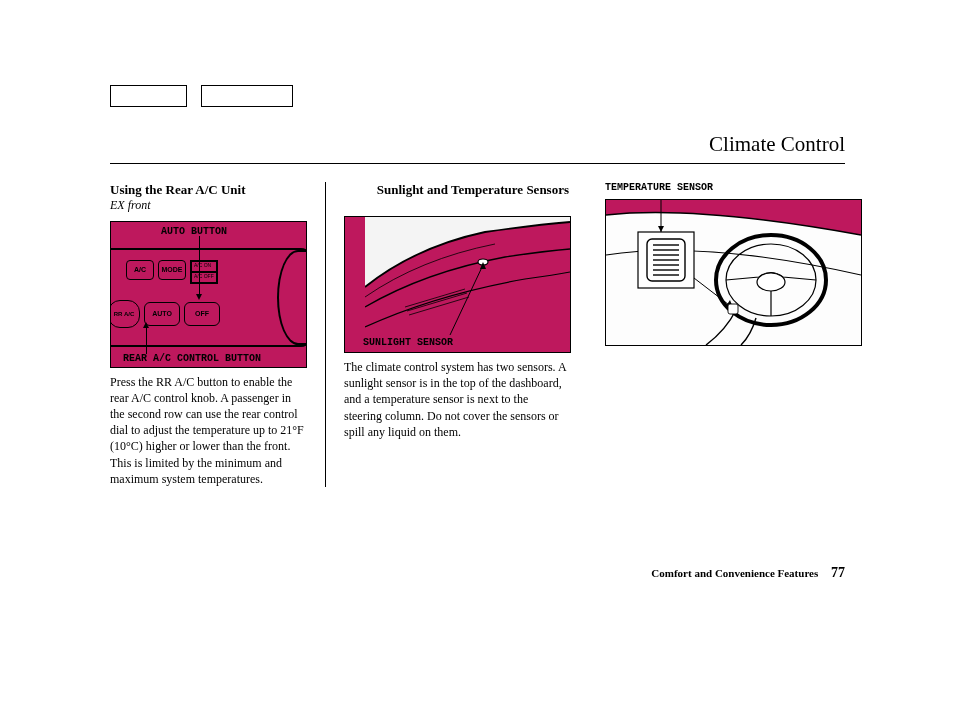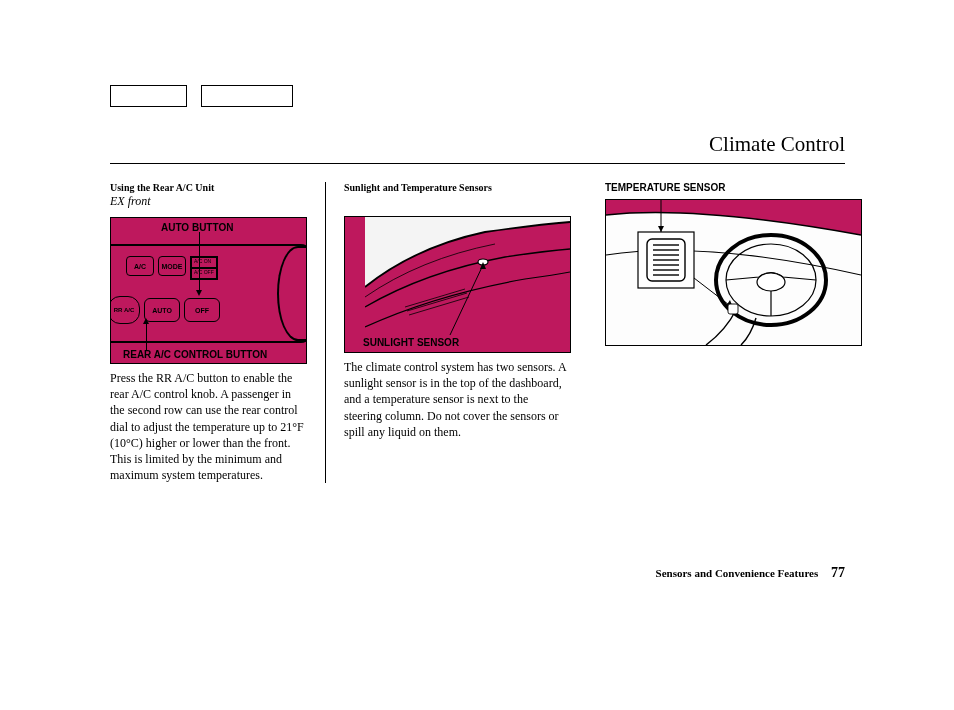--- a/index.html
+++ b/index.html
@@ -53,36 +53,36 @@
     border-left: 1px solid #000;
     padding-left: 18px;
     width: 225px;
   }
   .col.right {
     padding-left: 18px;
     width: 260px;
   }
   .col-heading {
     font-weight: bold;
-    font-size: 10px;
+    font-size: 13px;
     line-height: 1.2;
   }
   .col-sub {
     font-style: italic;
     font-size: 12px;
     margin-bottom: 8px;
   }
   .figure {
     border: 1px solid #000;
     background: #be185d;
     position: relative;
     overflow: hidden;
   }
   .fig-label {
-    font-family: Liberation Sans, sans-serif;
+    font-family: Liberation Mono, monospace;
     font-weight: bold;
     font-size: 10px;
     position: absolute;
   }
   .body-text {
     font-size: 12px;
     line-height: 1.35;
     margin-top: 6px;
   }
 
@@ -184,21 +184,21 @@
 
         <div class="arrow-line" style="left:35px; top:102px; height:30px;"></div>
         <div style="position:absolute; left:32px; top:100px; width:0;height:0;border-left:3px solid transparent;border-right:3px solid transparent;border-bottom:6px solid #000;"></div>
         <div class="fig-label" style="bottom:3px; left:12px;">REAR A/C CONTROL BUTTON</div>
       </div>
 
       <div class="body-text">Press the RR A/C button to enable the rear A/C control knob. A passenger in the second row can use the rear control dial to adjust the temperature up to 21°F (10°C) higher or lower than the front. This is limited by the minimum and maximum system temperatures.</div>
     </div>
 
     <div class="col mid">
-      <div class="col-heading" style="min-height:28px;">Sunlight and Temperature Sensors</div>
+      <div class="col-heading" style="min-height:28px;text-align:right;">Sunlight and Temperature Sensors</div>
 
       <div class="figure fig2">
         <svg viewBox="0 0 205 135">
           <path d="M0 70 Q 50 30 120 15 Q 170 8 205 5 L205 0 L0 0 Z" fill="#f4f4f4" stroke="none"></path>
           <path d="M0 70 Q 50 30 120 15 Q 170 8 205 5" fill="none" stroke="#000" stroke-width="1.8"></path>
           <path d="M0 90 Q 60 55 140 40 Q 180 34 205 32" fill="none" stroke="#000" stroke-width="1.4"></path>
           <path d="M0 110 Q 70 78 160 62 Q 190 58 205 55" fill="none" stroke="#000" stroke-width="1.2"></path>
           <path d="M0 80 Q 55 42 130 27" fill="none" stroke="#000" stroke-width="0.8"></path>
 
           <g stroke="#000" stroke-width="0.8">
@@ -260,17 +260,17 @@
 
           <line x1="55" y1="0" x2="55" y2="32" stroke="#000" stroke-width="1"></line>
           <polygon points="55,32 52,26 58,26" fill="#000"></polygon>
         </svg>
       </div>
     </div>
 
   </div>
 
   <div class="footer">
-    <span class="sec">Sensors and Convenience Features</span>
+    <span class="sec">Comfort and Convenience Features</span>
     <span class="pn">77</span>
   </div>
 
 </div>
 
 </body></html>

